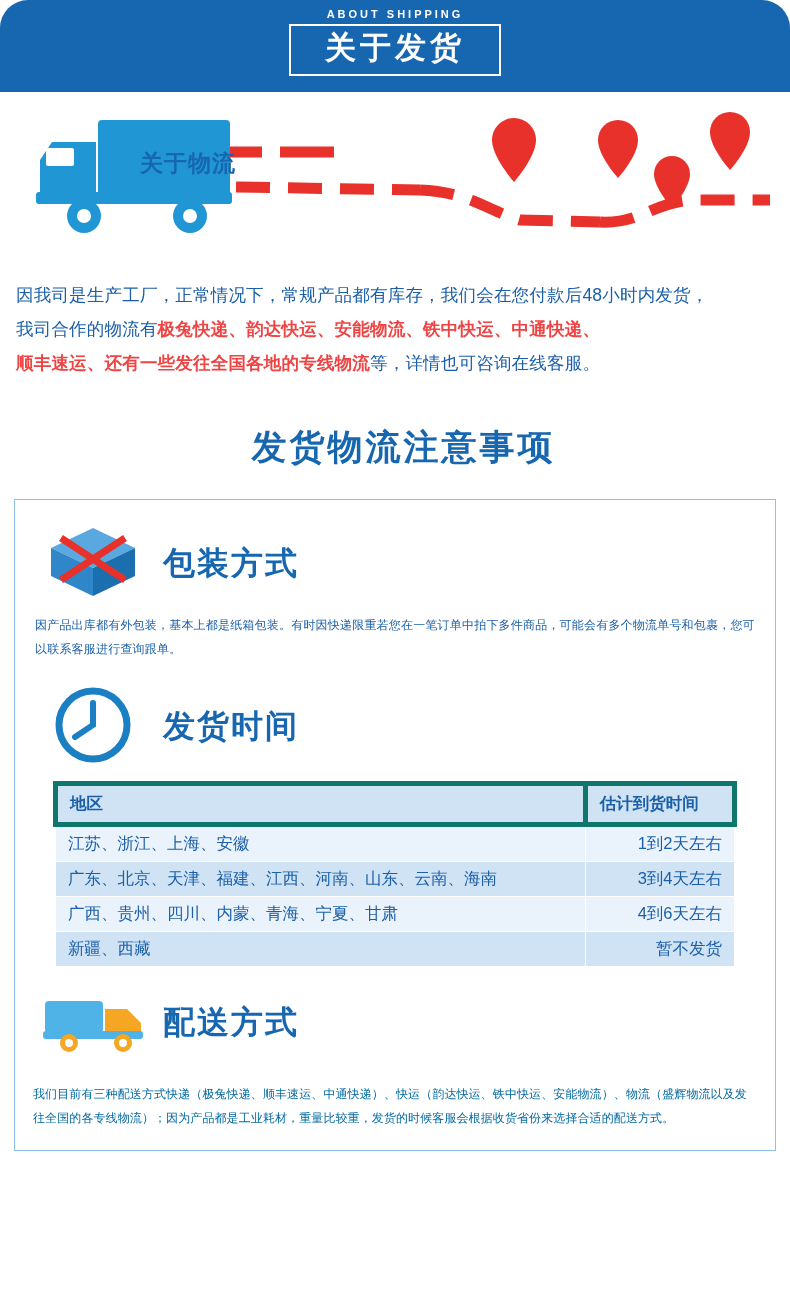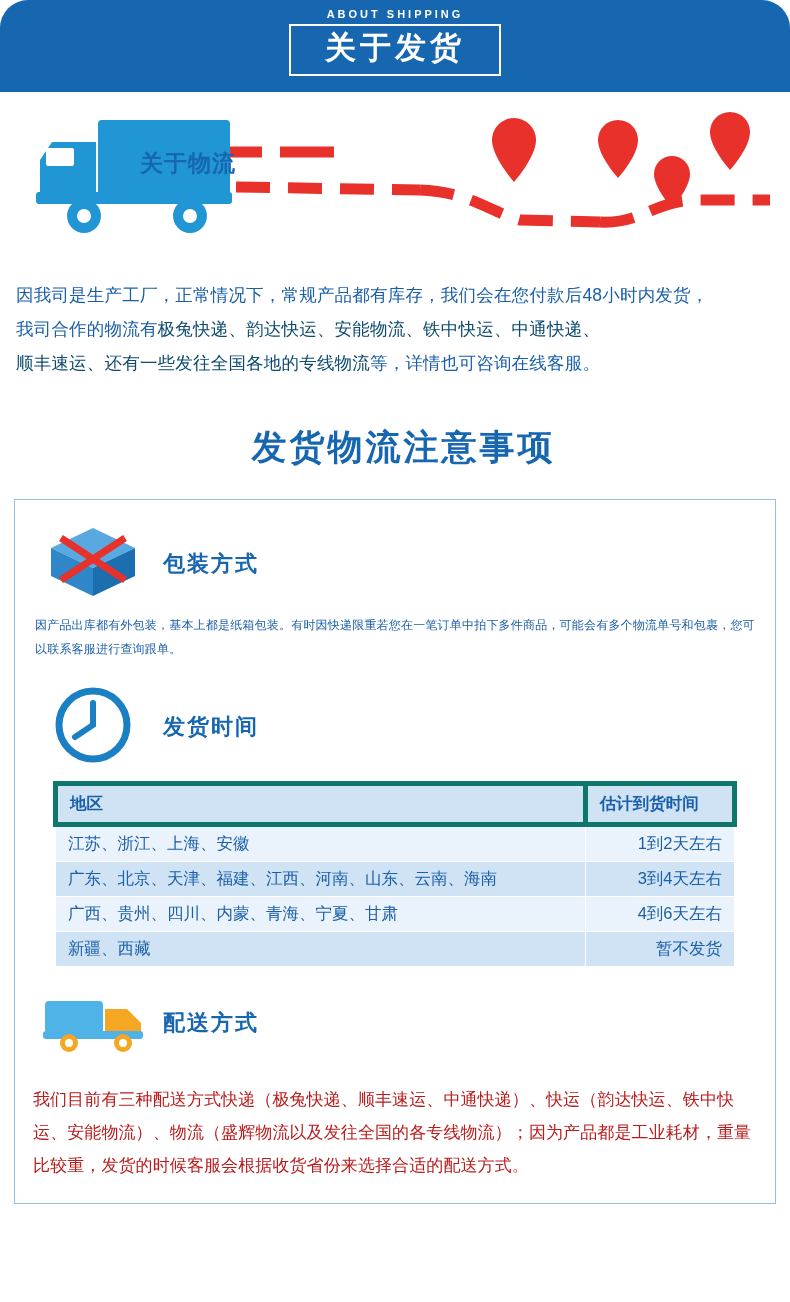--- a/index.html
+++ b/index.html
@@ -63,21 +63,21 @@
   }
 
   
   .intro{
     padding:4px 16px 0 16px;
     font-size:17.5px;
     line-height:1.95;
     color:#1b5fa8;
     letter-spacing:0.2px;
   }
-  .intro .hl{color:#0c4a6e;font-weight:normal;}
+  .intro .hl{color:#ef4444;font-weight:bold;}
 
   
   .section-title{
     text-align:center;
     color:#1666b0;
     font-size:35px;
     font-weight:bold;
     letter-spacing:3px;
     margin:44px 0 28px 17px;
   }
@@ -91,21 +91,21 @@
   }
 
   .block-head{
     display:flex;
     align-items:center;
     gap:14px;
     margin:6px 0 10px 8px;
   }
   .block-head .ico{flex:0 0 auto;}
   .block-title{
-    font-size:22px;
+    font-size:32px;
     font-weight:bold;
     color:#1666b0;
     letter-spacing:2px;
   }
   .block-body{
     font-size:12px;
     line-height:1.95;
     color:#1b5fa8;
     padding:0 6px;
     letter-spacing:0.2px;
@@ -129,23 +129,23 @@
   table.ship-table th.right{text-align:left;}
   table.ship-table td{
     padding:6px 12px;
     border:1px solid #ffffff;
   }
   table.ship-table td.right{text-align:right;}
   table.ship-table tr.odd td{background:#eaf3fb;}
   table.ship-table tr.even td{background:#cfe3f5;}
 
   .delivery-body{
-    font-size:17px;
+    font-size:12px;
     line-height:1.95;
-    color:#b91c1c;
+    color:#0369a1;
     padding:0 4px;
     letter-spacing:0.1px;
     margin-top:24px;
   }
 </style>
 </head>
 <body>
 
 <div class="page">
 

